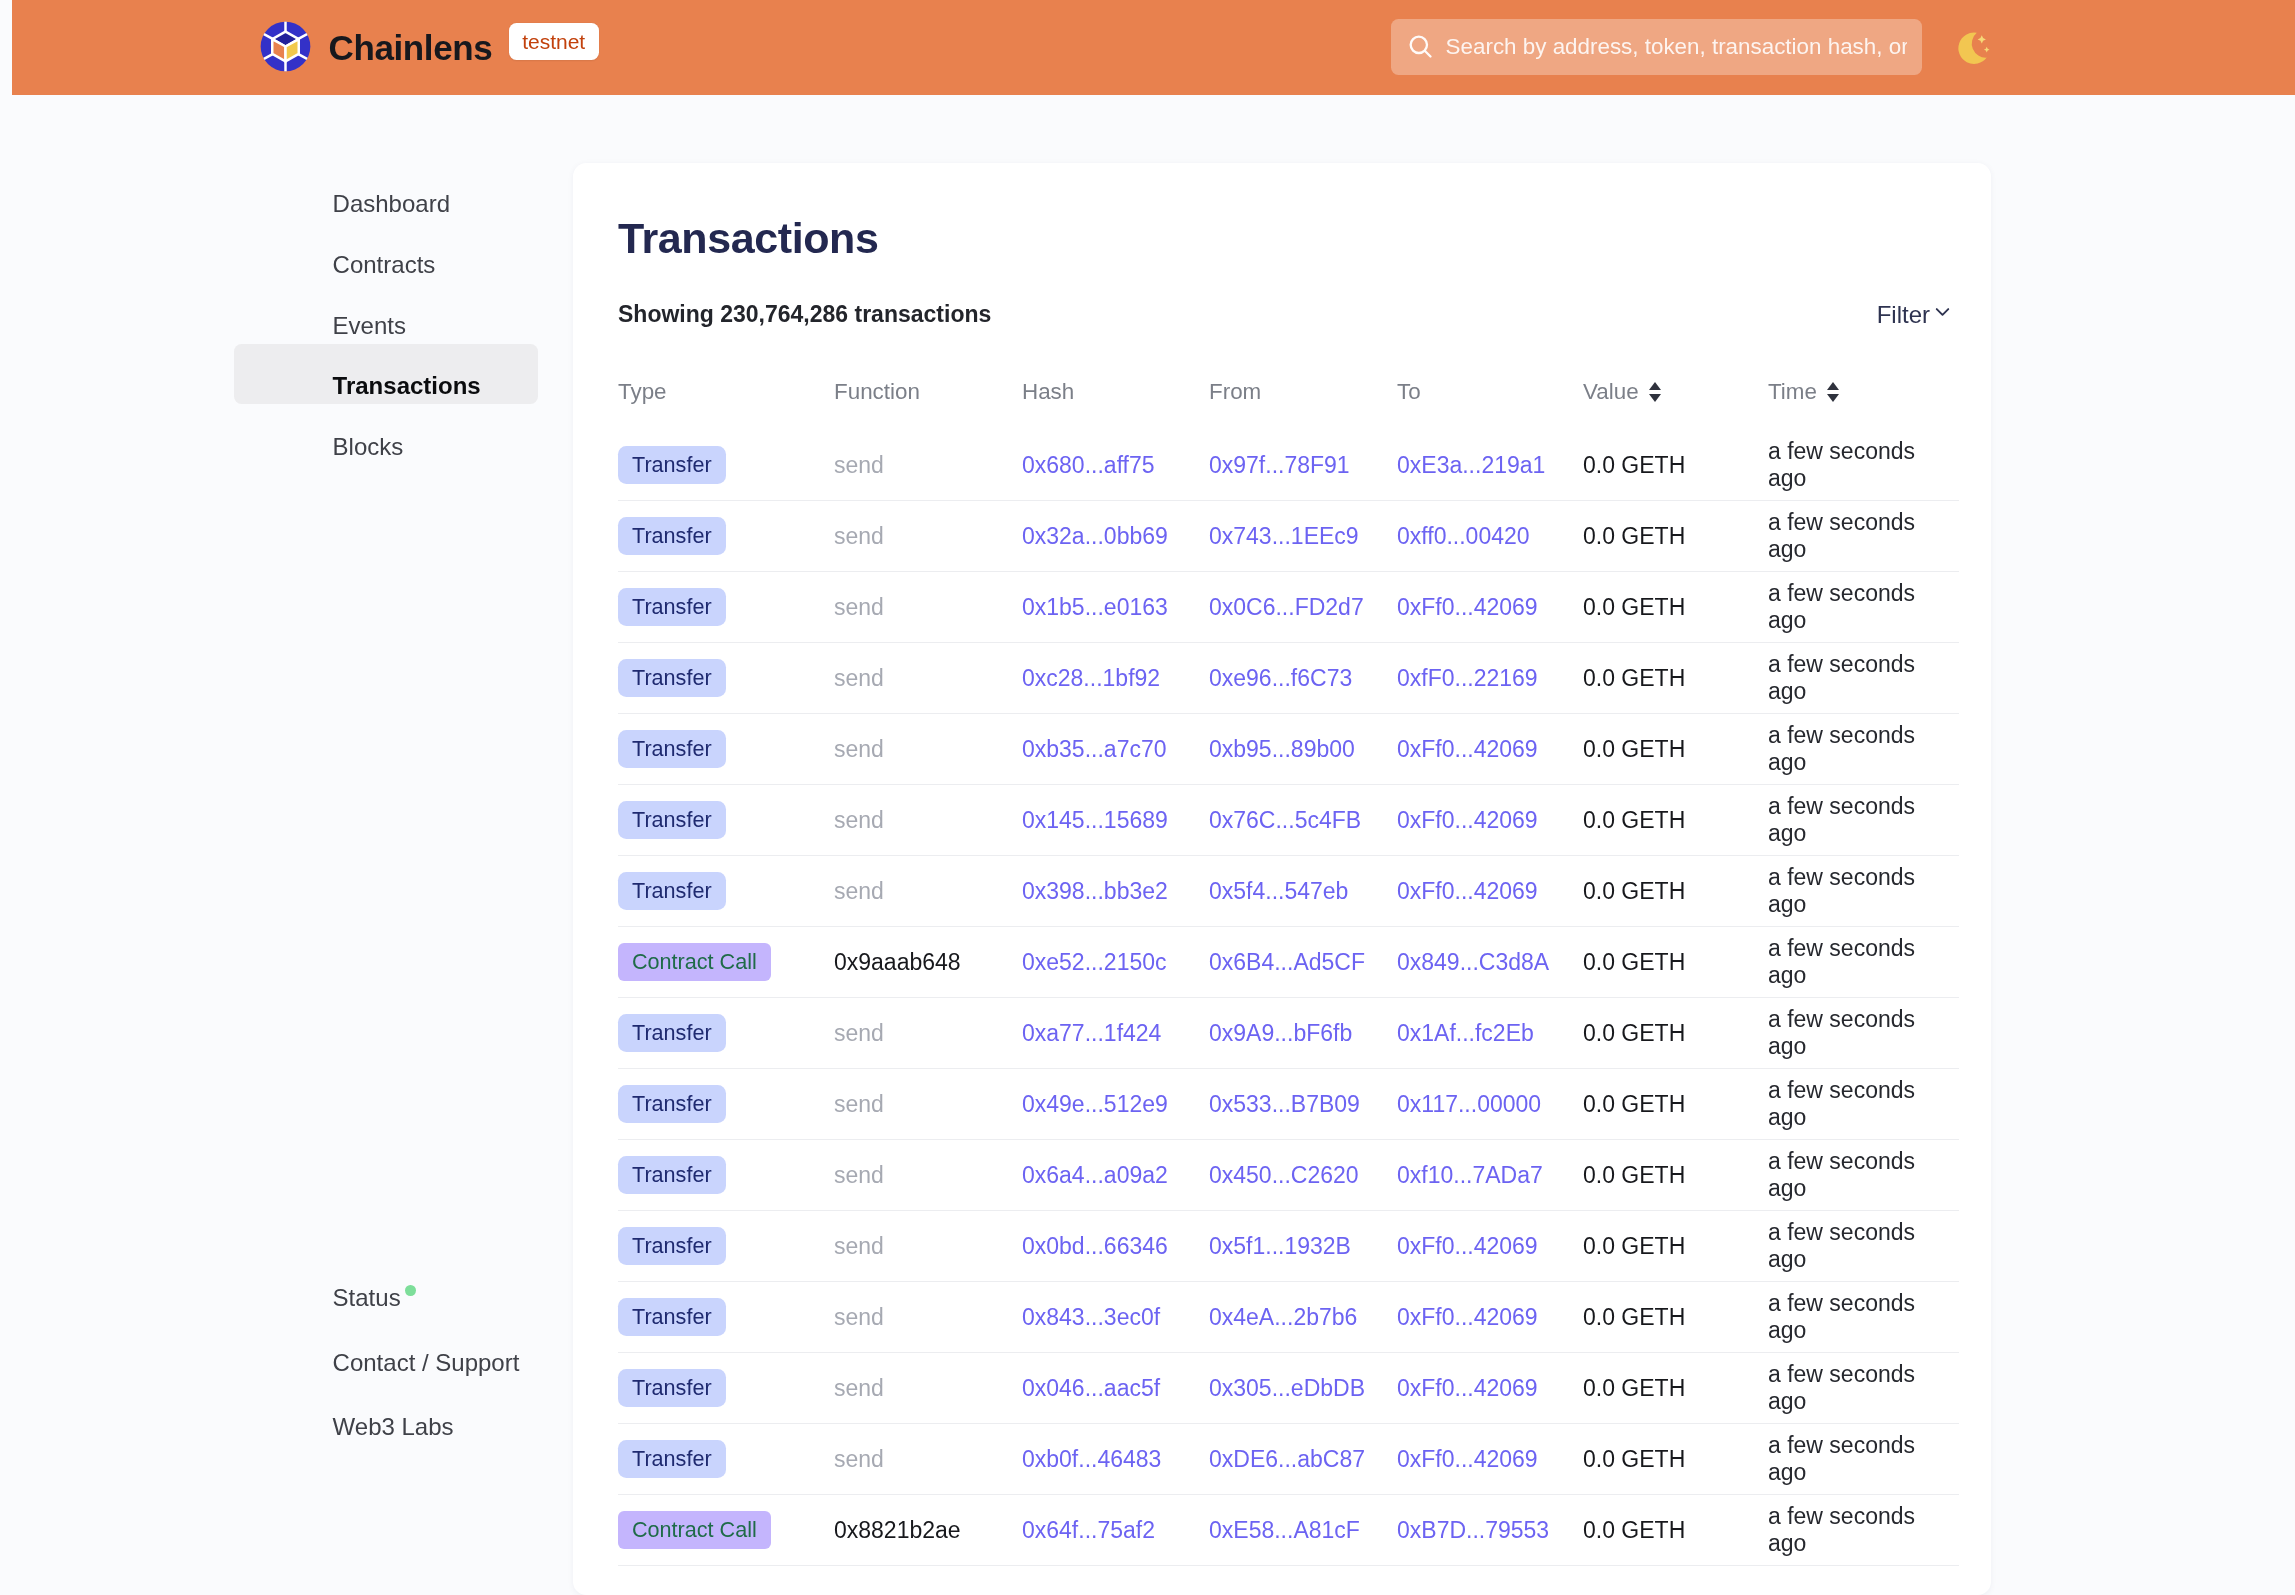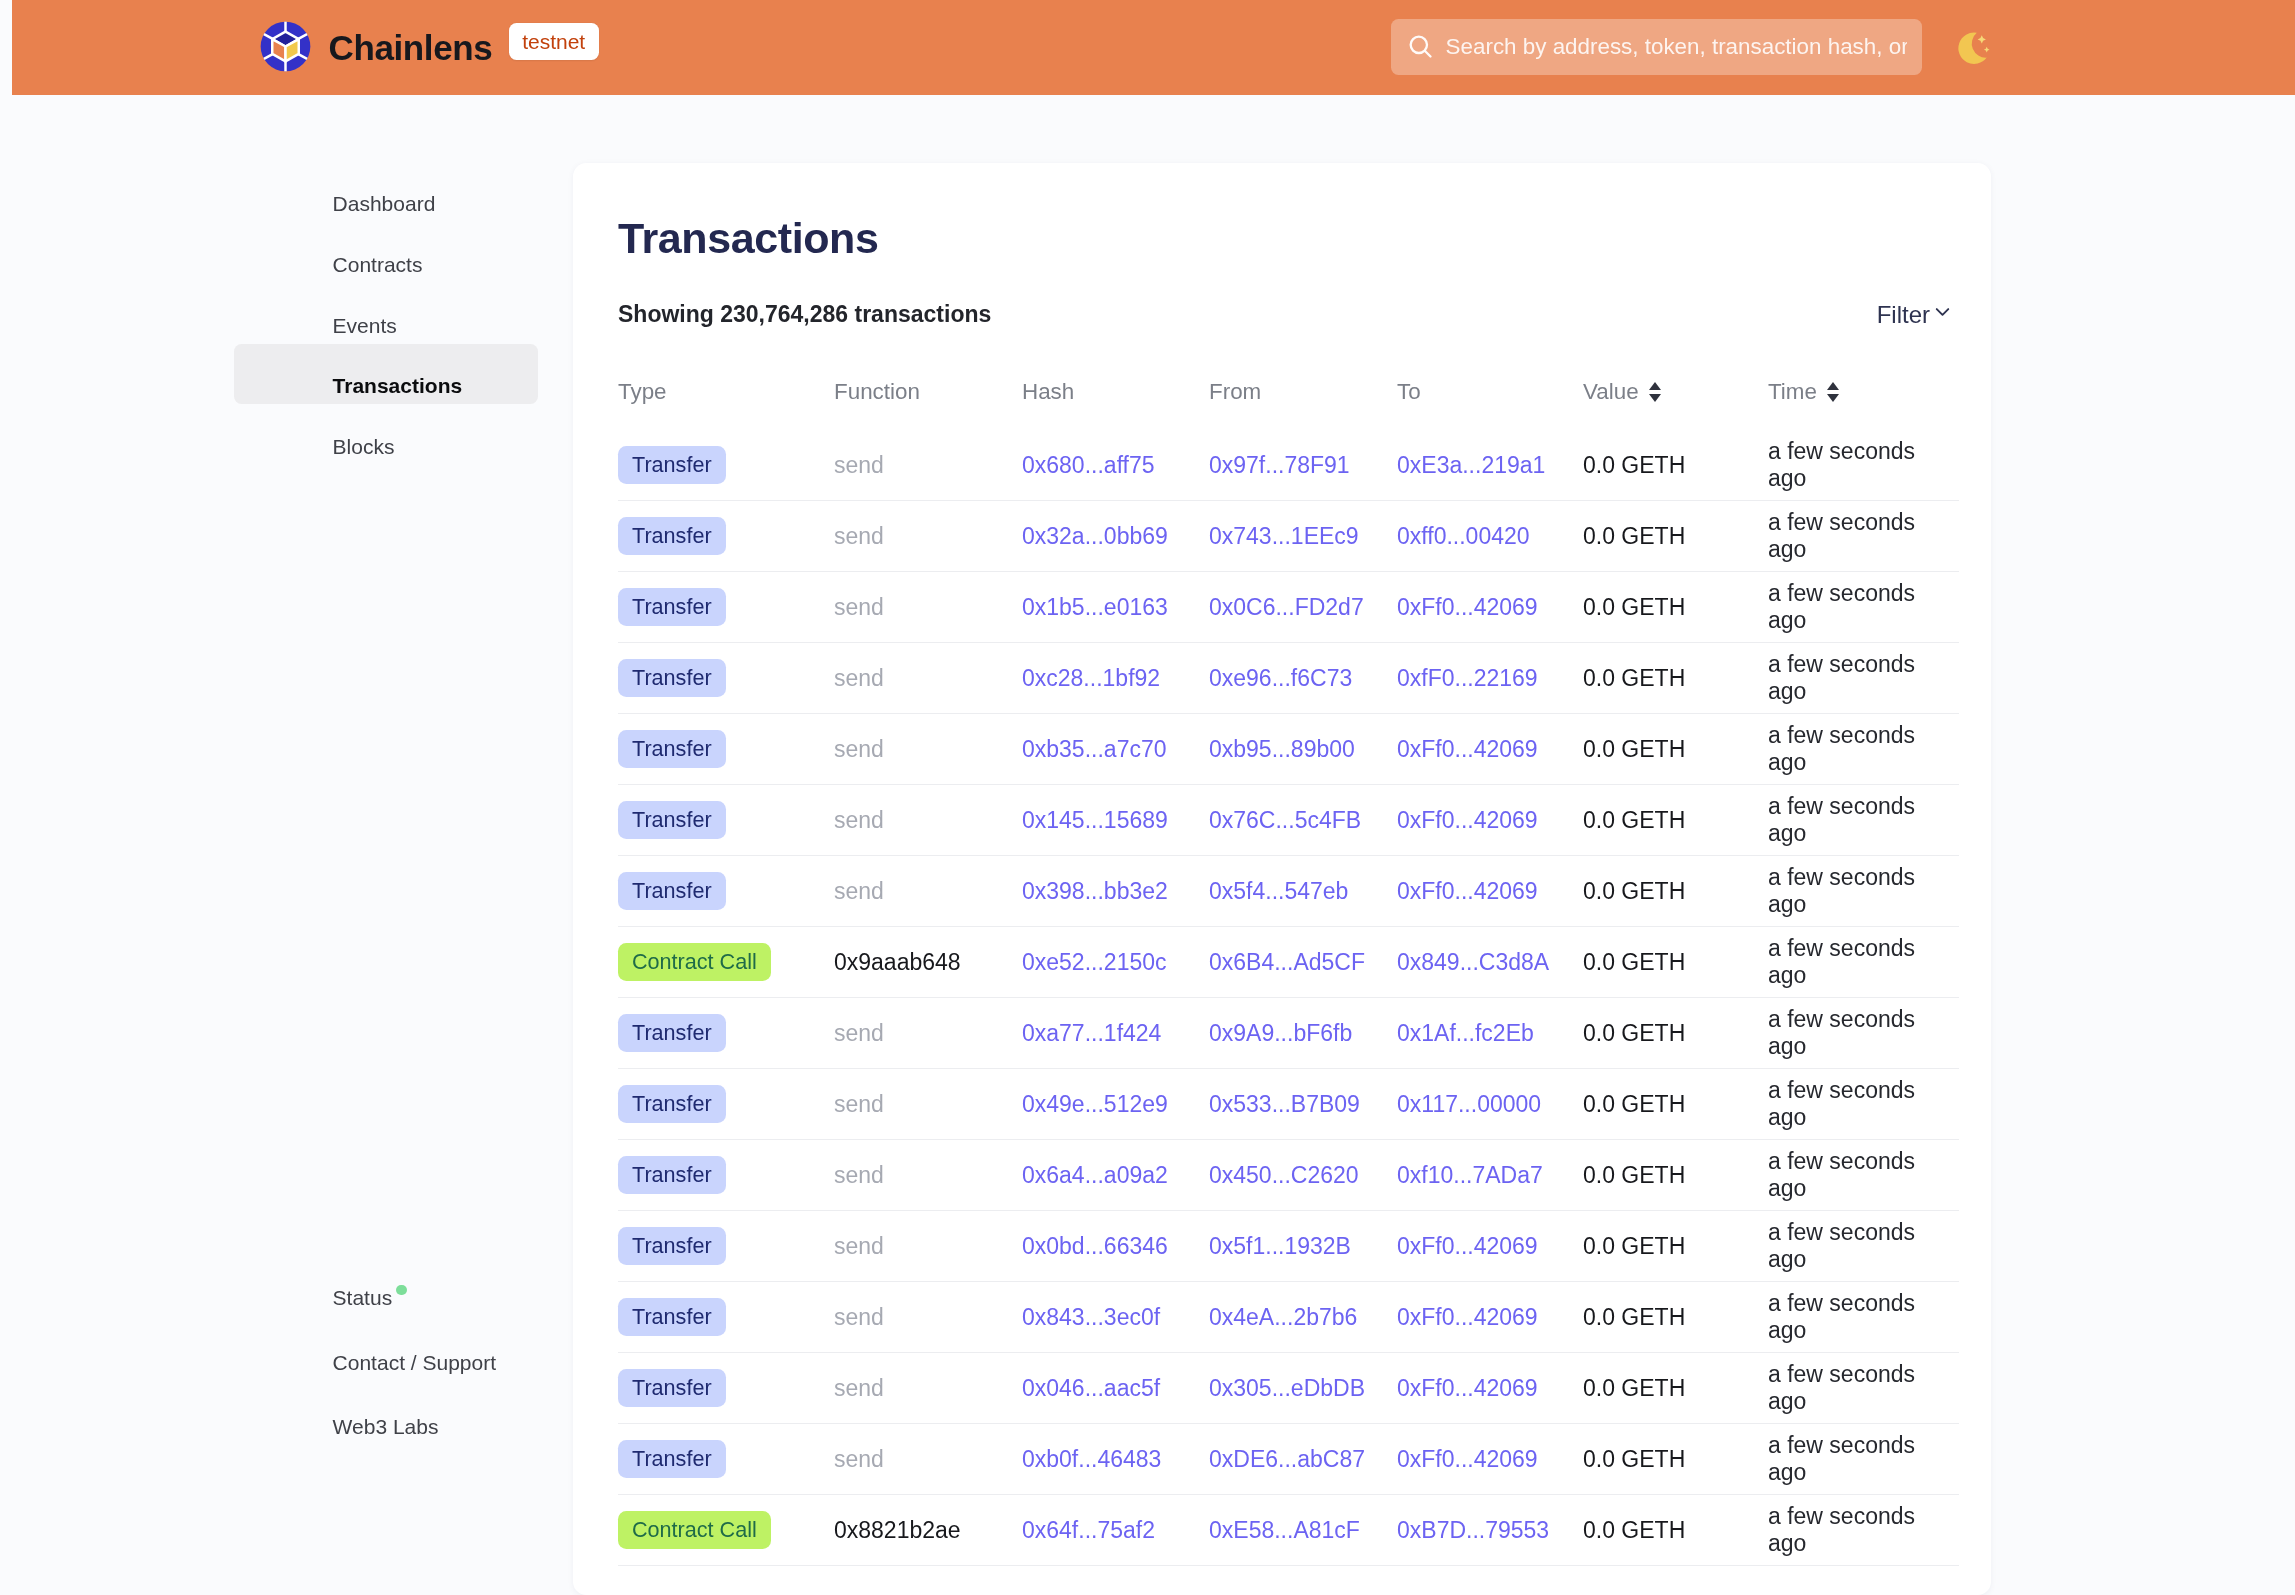--- a/index.html
+++ b/index.html
@@ -37,21 +37,21 @@
   .searchbar input::placeholder { color:rgba(255,255,255,.88); }
   .moon-btn { position:absolute; left:1940px; top:26.6px; width:43px; height:43px; background:transparent; border:none; cursor:pointer; }
 
   
   .sidebar { position:absolute; top:95px; left:0; width:573px; height:1500px; }
   .nav { margin-top:67px; display:flex; flex-direction:column; gap:0.8px; }
   .nav-item {
     width:304px; margin-left:234px; height:60px; border-radius:7.5px;
     display:flex; align-items:center; padding-left:36px; gap:36px; cursor:pointer;
   }
-  .nav-item .label { font-size:21px; color:#3F4148;margin-top:24px; }
+  .nav-item .label { font-size:24px; color:#3F4148;margin-top:24px; }
   .nav-item svg { stroke:#53555C; }
   .nav-item.active { background:#EDEDEF; }
   .nav-item.active .label { color:#0B0C0E; font-weight:700; }
   .nav-item.active svg { stroke:#141518; }
   .sidebar-footer { position:absolute; top:1162px; left:0; display:flex; flex-direction:column; gap:4px; }
   .status-dot {
     display:inline-block; width:10.8px; height:10.8px; border-radius:50%;
     background:#7DDE9A; margin-left:4.1px; margin-bottom:18px; vertical-align:middle;
   }
 
@@ -89,21 +89,21 @@
   .sort i { width:0; height:0; border-left:6.6px solid transparent; border-right:6.6px solid transparent; }
   .sort .up   { border-bottom:8.3px solid #2F323D; }
   .sort .down { border-top:8.3px solid #2F323D; }
   .tr { height:71px; border-bottom:0.8px solid #ECEDF0; }
   .td { font-size:23px; }
   .badge {
     display:inline-block; padding:8.3px 14px; border-radius:8.3px;
     font-size:21.6px; line-height:1;
   }
   .badge.transfer { background:#C9D4FD; color:#1F2A70; }
-  .badge.contract { background:#bef264; color:#1F6B48; }
+  .badge.contract { background:#c4b5fd; color:#1F6B48;border-radius:6px; }
   .fn { color:#17181C; }
   .fn.muted { color:#A6A9B2; }
   .link { color:#6C63F2; text-decoration:none; cursor:pointer; }
   .value { color:#17181C; }
   .time  { color:#26282E; }
 </style>
 </head>
 <body>
 
 <header class="topbar">

